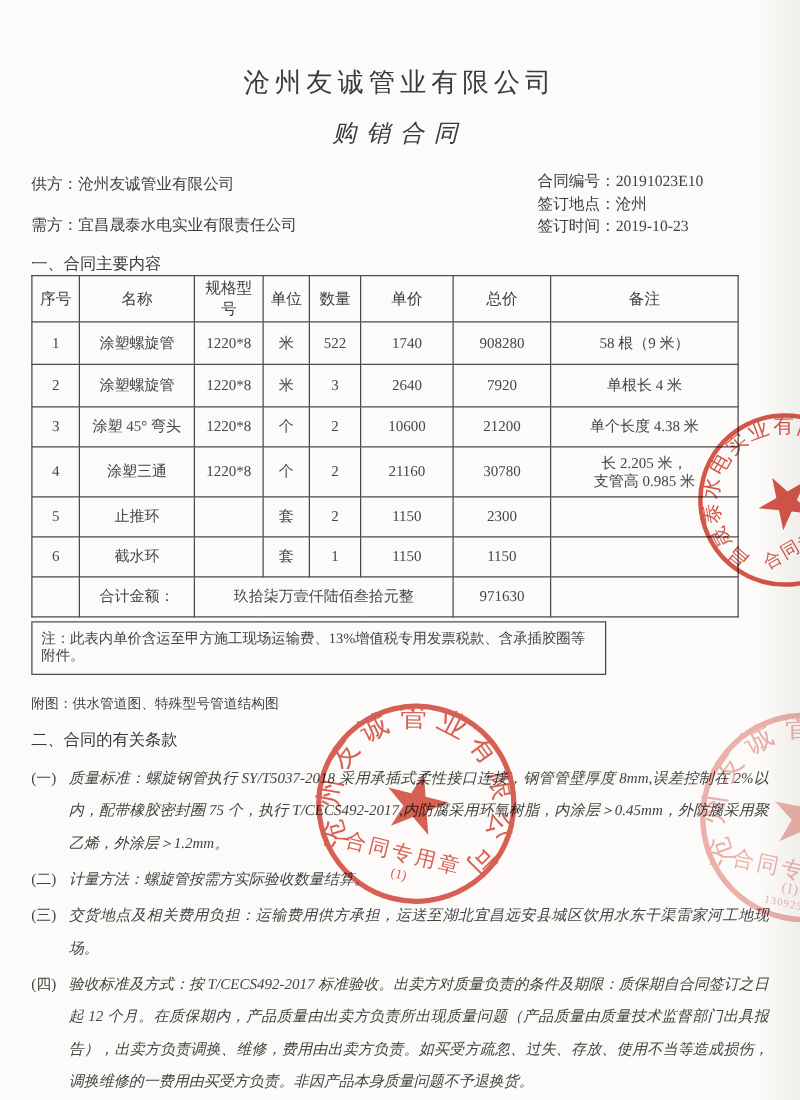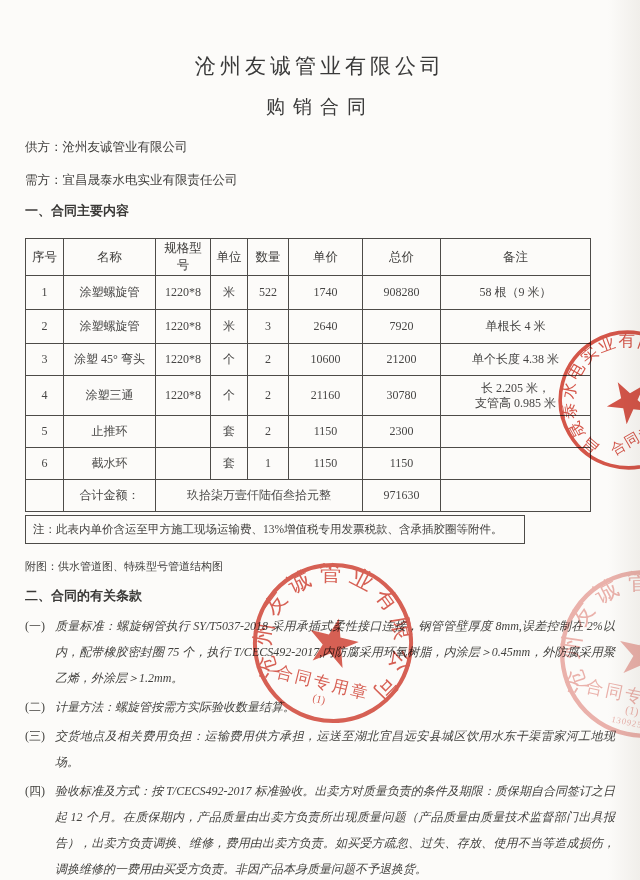--- a/index.html
+++ b/index.html
@@ -6,43 +6,43 @@
   html,body { background:#e8e8e8; }
   .page {
     position:relative; width:640px; height:880px; margin:0 auto;
     background:linear-gradient(90deg,#fcfbf9 0%,#fcfbf9 95%,#f0eeea 100%);
     overflow:hidden; color:#3f3e3c;
     font-family:"Liberation Serif","DejaVu Serif",serif;
     padding-left:28px;
   }
   .content { position:absolute; left:25px; right:25px; top:0; }
   .title1 { margin-top:52px; text-align:center; font-size:21px; letter-spacing:4px; color:#3a3a3a; }
-  .title2 { margin-top:14px; text-align:center; font-size:19px; letter-spacing:8px; color:#3a3a3a; }
+  .title2 { margin-top:14px; text-align:center; font-size:19px; letter-spacing:8px; color:#3a3a3a;font-style:italic; }
   .meta { margin-top:16px; display:flex; font-size:12.5px; }
   .meta-left { flex:1 1 auto; }
   .meta-right { flex:0 0 185px; }
   .meta-row { height:18px; line-height:18px; white-space:nowrap; }
   .meta-left .meta-row.supplier { margin-top:2px; }
   .meta-left .meta-row.buyer { margin-top:16px;font-family:Liberation Mono, monospace; }
-  .sec-heading { font-size:13px; color:#3b3a38;font-weight:bold; }
+  .sec-heading { font-size:13px; color:#3b3a38; }
   .sec1-heading { margin-top:12px; }
-  table.doc-table { margin-top:18px; border-collapse:collapse; width:565px; table-layout:fixed;border-radius:24px; }
+  table.doc-table { margin-top:0; border-collapse:collapse; width:565px; table-layout:fixed;border-radius:24px; }
   .doc-table th, .doc-table td {
     border:1px solid #4d4b48; text-align:center; vertical-align:middle;
     font-weight:normal; font-size:12px; color:#474645; padding:1px 3px;
     overflow:hidden;
   }
   .doc-table th { font-size:12.5px; height:28px; color:#3e3d3b; }
   .r-norm { height:34px; }
   .r-mid { height:32px; }
   .r-tall { height:40px; }
   .remark-cell { white-space:pre-line; line-height:15px; }
   .total-row td { height:32px; }
   .note-box {
-    margin-top:3px; width:500px; border:1px solid #4d4b48;
+    margin-top:3px; width:460px; border:1px solid #4d4b48;
     font-size:11.5px; color:#444340; padding:6px 7px 7px; line-height:14px;
   }
   .attachment { margin-top:15px; font-size:11px; }
   .sec2-heading { margin-top:13px; }
   .clauses { margin-top:8px; }
   .clause { display:flex; margin-bottom:3px; }
   .clause-no { flex:0 0 30px; font-size:12px; line-height:26px; color:#43423f; }
   .clause-text { flex:1; font-size:12px; line-height:26px; text-align:justify; color:#43423f;font-style:italic; }
   .stamp { position:absolute; mix-blend-mode:multiply; pointer-events:none; }
   .stamp svg { display:block; }
@@ -58,20 +58,25 @@
 <div class="page">
   <div class="content">
 
     <div class="title1">沧州友诚管业有限公司</div>
     <div class="title2">购销合同</div>
 
     <div class="meta">
       <div class="meta-left">
         <div class="meta-row supplier"><span>供方：</span><span>沧州友诚管业有限公司</span></div>
         <div class="meta-row buyer"><span>需方：</span><span>宜昌晟泰水电实业有限责任公司</span></div>
+      </div>
+      <div class="meta-right">
+        <div class="meta-row"><span>合同编号：</span><span>20191023E10</span></div>
+        <div class="meta-row"><span>签订地点：</span><span>沧州</span></div>
+        <div class="meta-row"><span>签订时间：</span><span>2019-10-23</span></div>
       </div>
     </div>
 
     <div class="sec-heading sec1-heading">一、合同主要内容</div>
 
     <table class="doc-table">
       <colgroup>
         <col style="width:38px">
           <col style="width:92px">
           <col style="width:55px">

